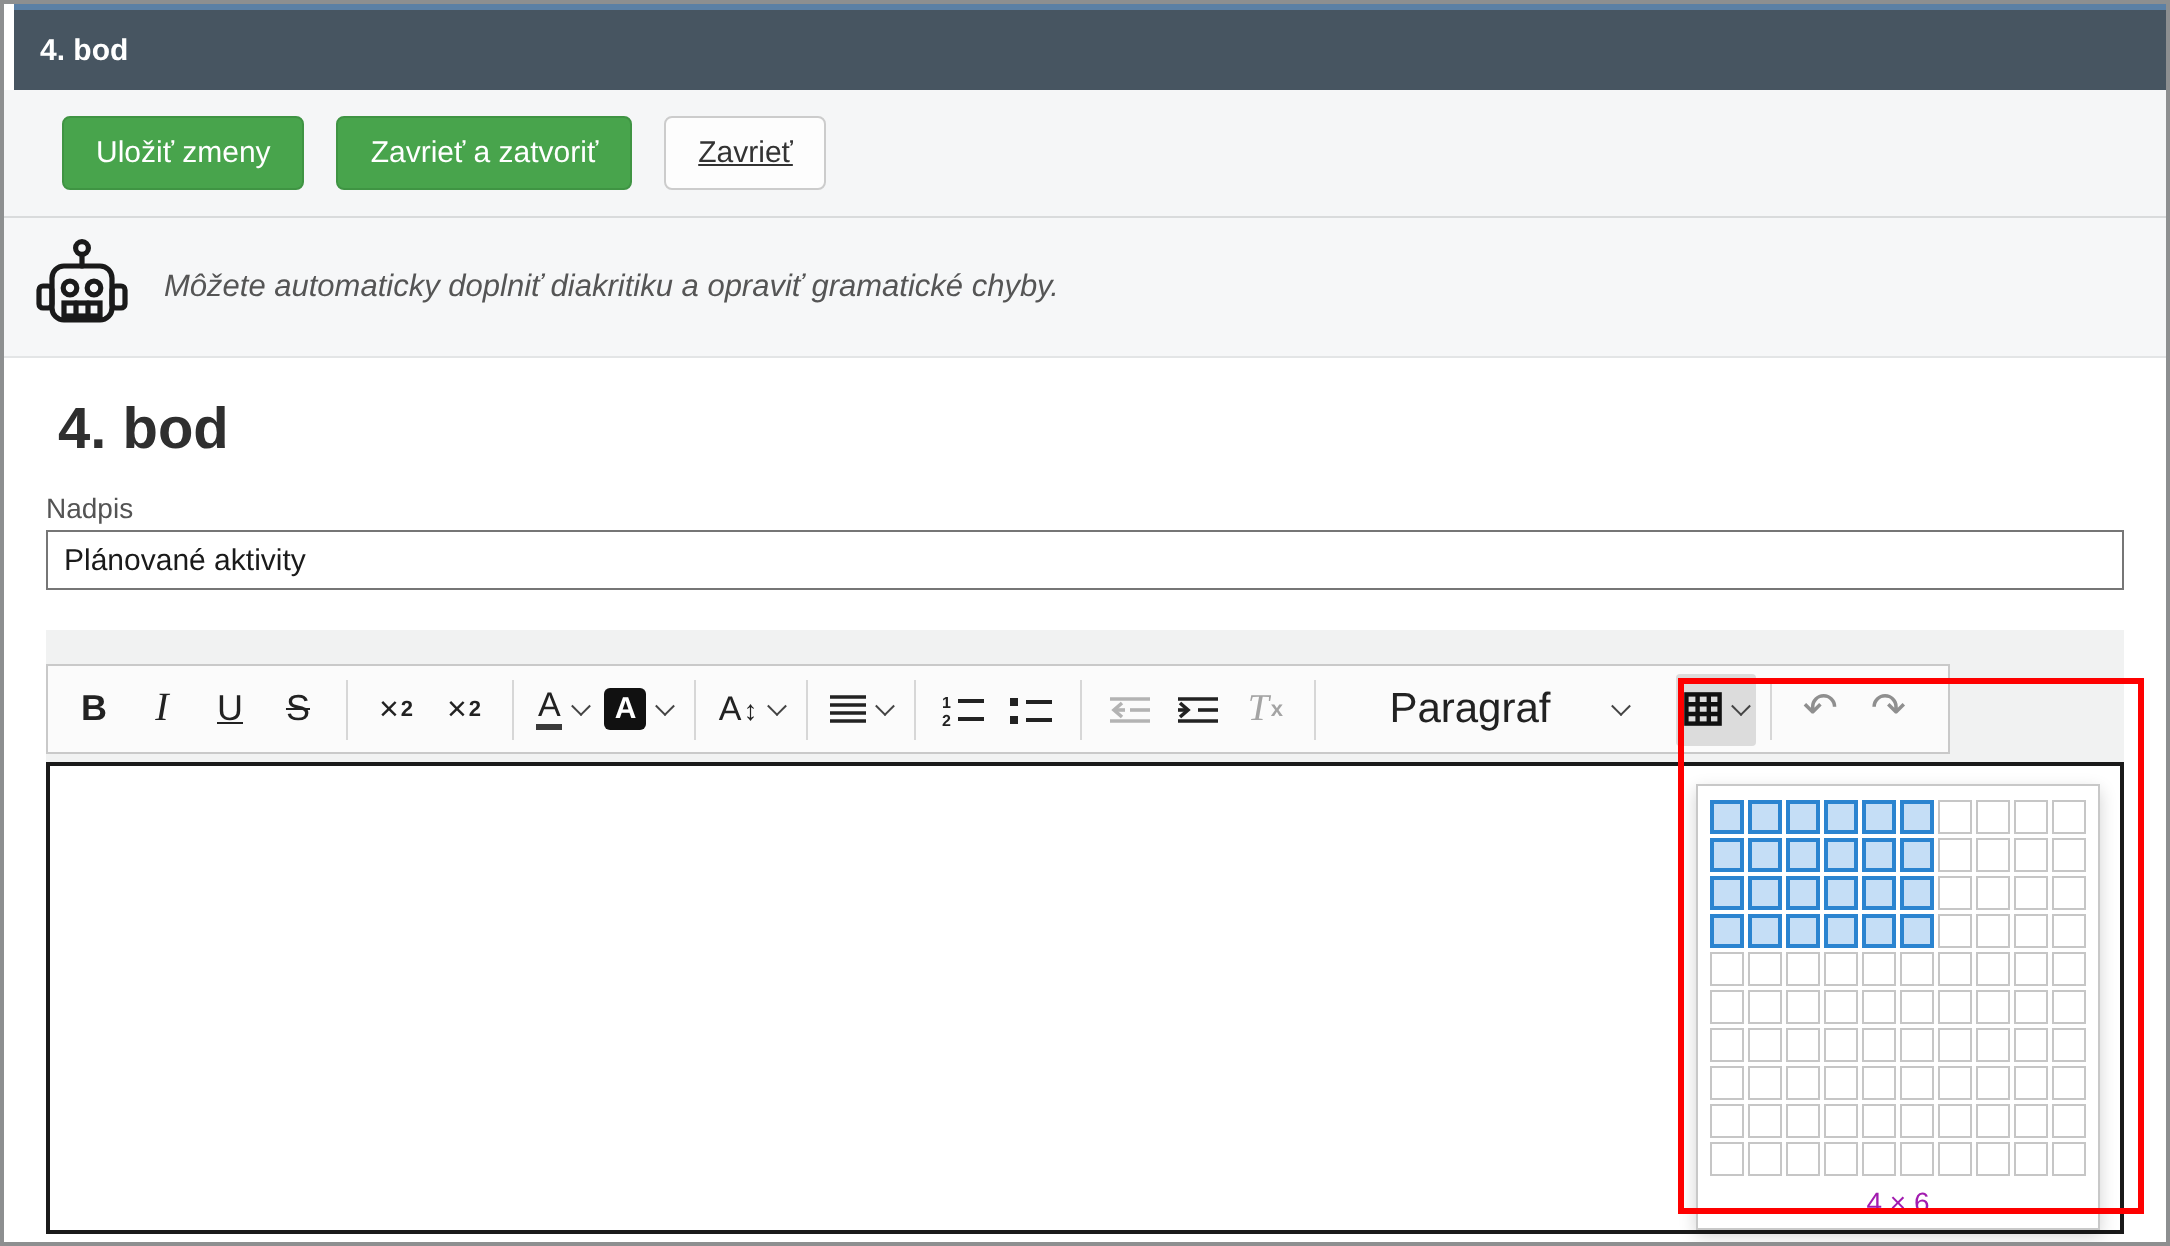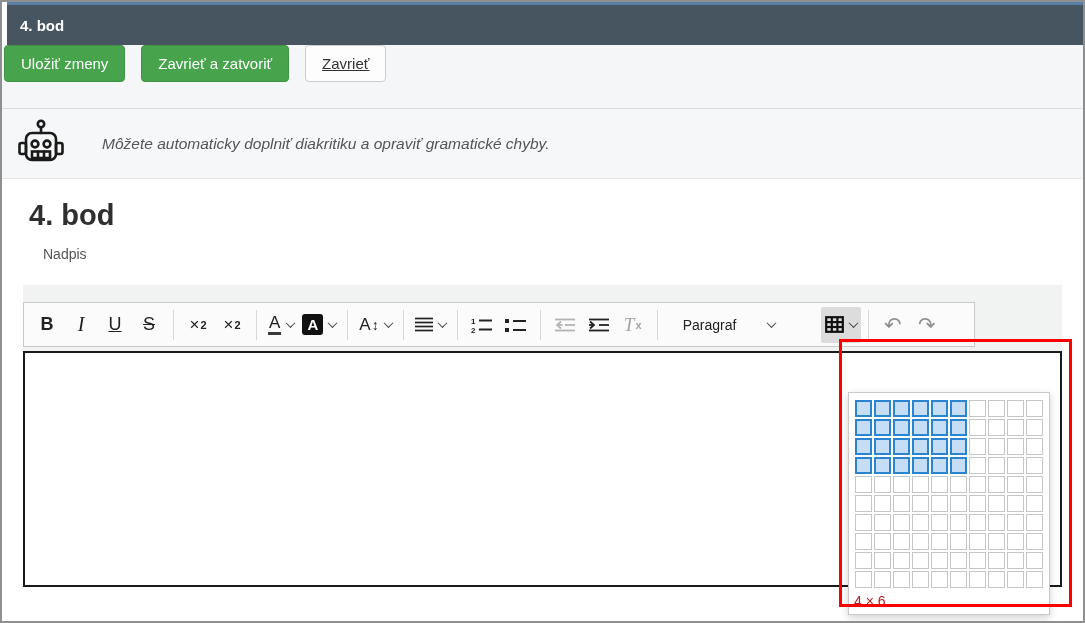--- a/index.html
+++ b/index.html
@@ -15,39 +15,39 @@
   
   .top-line { height: 3px; background: #5b80a5; margin-left: 5px; }
   .titlebar {
     height: 40px; background: #475561; margin-left: 5px;
     display: flex; align-items: center; padding-left: 13px;
   }
   .titlebar .title { color: #fff; font-weight: bold; font-size: 15px; }
   
   .actions {
     height: 64px; background: #f5f6f7; border-bottom: 1px solid #d9dbdc;
-    display: flex; align-items: flex-start; padding-left: 2px; gap: 16px;
+    display: flex; align-items: center; padding-left: 29px; gap: 16px;
   }
   .btn {
     font-size: 15px; padding: 9px 16px; border-radius: 4px; cursor: pointer;
     border: 1px solid transparent; font-family: inherit;
   }
   .btn-green { background: #48a44c; border-color: #3f9443; color: #fff; }
   .btn-light { background: #fdfdfd; border-color: #cccccc; color: #333; text-decoration: underline; }
   
   .assistant {
     height: 70px; background: #f6f7f8; border-bottom: 1px solid #e3e5e6;
     display: flex; align-items: center; padding-left: 14px;
   }
-  .assistant .msg { font-style: italic; color: #555; font-size: 15.5px; margin-left: 36px; }
+  .assistant .msg { font-style: italic; color: #555; font-size: 15.5px; margin-left: 16px; }
   .robot { width: 50px; height: 52px; }
   
   .main { padding: 20px 21px 0 21px; background: #fff; }
   .page-heading { font-size: 29px; font-weight: bold; color: #2f2f2f; margin-left: 6px; margin-bottom: 14px; }
-  .field-label { font-size: 14px; color: #545454; margin-left: 20px; margin-bottom: 3px; }
+  .field-label { font-size: 14px; color: #545454; margin-left: 0; margin-bottom: 3px; }
   .text-input {
     width: 100%; height: 30px; border: 1px solid #767676; background: #fff;
     font-size: 15px; font-family: inherit; padding: 0 8px; color: #1a1a1a; display:block;
   }
   .gap14 { height: 14px; }
   
   .editor-wrap { background: #f1f2f2; padding-top: 17px; margin-top: 6px; }
   .toolbar {
     width: 952px; height: 45px; background: #fbfbfb; border: 1px solid #c9c9c9;
     display: flex; align-items: center; padding: 0 6px;
@@ -71,39 +71,39 @@
     border-right: 1.7px solid #444; border-bottom: 1.7px solid #444;
     transform: rotate(45deg) translate(-1px,-1px); margin-left: 6px;
   }
   .fontA { border-bottom: 3px solid #3a3a3a; line-height: 17px; padding: 0 1px 1px 1px; font-size: 17px; }
   .bgA {
     width: 21px; height: 21px; background: #111; color: #fff; border-radius: 3px;
     display: inline-flex; align-items: center; justify-content: center; font-size: 15px; font-weight: bold;
   }
   .updown { font-size: 14px; margin-left: 1px; }
   .icon-svg { display: block; }
-  .paragraph-dd { margin-left: 14px; margin-right: 20px; min-width: 122px; justify-content: flex-start; font-size: 14px; }
+  .paragraph-dd { margin-left: 26px; margin-right: 20px; min-width: 122px; justify-content: flex-start; font-size: 21px; }
   .paragraph-dd .chev { margin-left: 32px; }
   .arrow-glyph { font-size: 21px; color: #8f8f8f; }
   .content-area {
     margin-top: 4px; width: 100%; height: 236px;
     background: #fff; border: 2px solid #1a1a1a;
   }
   
   .table-dropdown {
     position: absolute; left: 846px; top: 390px; width: 202px; z-index: 5;
     background: #fff; border: 1px solid #c8c8c8; box-shadow: 0 3px 8px rgba(0,0,0,.18);
     padding: 6px 5px 3px 5px;
   }
   .tp-grid { width: 190px; margin: 0 auto; display: flex; flex-wrap: wrap; }
   .tp-cell {
     width: 17px; height: 17px; margin: 1px; background: #fff; border: 1px solid #c6c6c6;
   }
   .tp-cell.sel { background: #c5def6; border: 2px solid #2b84d0; }
-  .tp-label { font-size: 14px; color: #b91c1c; padding: 4px 0 2px 0; }
+  .tp-label { text-align: center; font-size: 14px; color: #a21caf; padding: 4px 0 2px 0; }
   
   .red-box {
     position: absolute; left: 837px; top: 337px; width: 233px; height: 268px;
     border: 3px solid #fe0000; z-index: 10; pointer-events: none;
   }
 </style>
 </head>
 <body>
 
 <div class="top-line"></div>
@@ -131,20 +131,21 @@
     <line x1="22" y1="33.5" x2="22" y2="40"></line>
     <line x1="28" y1="33.5" x2="28" y2="40"></line>
   </svg>
   <span class="msg">Môžete automaticky doplniť diakritiku a opraviť gramatické chyby.</span>
 </div>
 
 <div class="main">
   <div class="page-heading">4. bod</div>
 
   <div class="field-label">Nadpis</div>
+  <input class="text-input" type="text" value="Plánované aktivity" style="">
 
   <div class="gap14"></div>
 
 
   <div class="editor-wrap">
     <div class="toolbar">
 
       <div class="tb-btn b-bold">
           <span>B</span>
         </div>

